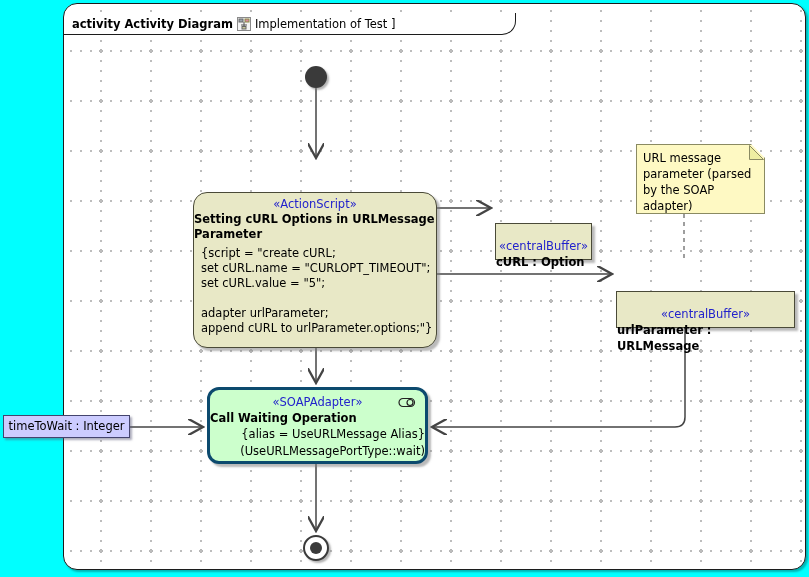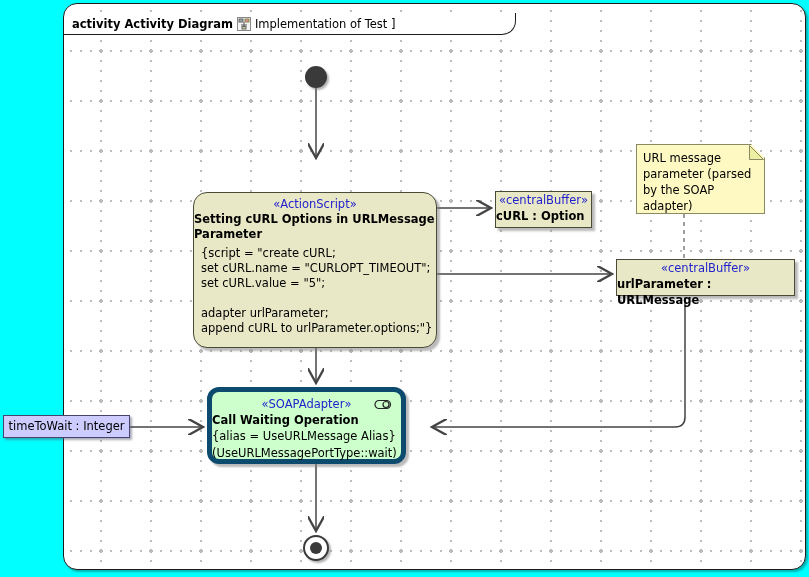--- a/index.html
+++ b/index.html
@@ -69,43 +69,44 @@
     left:193px; top:161px; width:244px; height:156px;
     background:#e8e8c6; border:1px solid #4a4a38; border-radius:14px;
     padding-top:4px;
     margin-top:31px;
   }
   .script-body { margin-top:4px; padding:0 7px; font-size:11.5px; line-height:15px; color:#000; }
   .script-line { min-height:15px; white-space:pre; }
 
   .buffer-node {
     background:#e8e8c6; border:1px solid #4a4a38;
-    padding-top:0;
+    padding-top:14px;
+    margin-top:32px;
   }
   .buffer-curl { left:495px; top:191px; width:97px; height:37px; }
   .buffer-url  { left:616px; top:259px; width:179px; height:37px; }
   .buffer-node .stereotype, .buffer-node .node-name { line-height:16px; }
 
   .note-node {
     left:636px; top:144px; width:129px; height:70px;
     background:#fef9c3; border:1px solid #8a8a62;
     clip-path:polygon(0 0, calc(100% - 14px) 0, 100% 14px, 100% 100%, 0 100%);
     filter:drop-shadow(3px 3px 1.5px rgba(130,130,130,.55));
     padding:5px 4px 0 6px;
     font-size:11.5px; line-height:16px; color:#000;
   }
   .note-fold { position:absolute; top:0; right:0; width:15px; height:15px; }
 
   .soap-node {
-    left:207px; top:387px; width:199px; height:77px;
-    background:#ccffcc; border:5px solid #0c4a6e; border-radius:12px;
+    left:207px; top:387px; width:221px; height:77px;
+    background:#ccffcc; border:3px solid #0c4a6e; border-radius:12px;
     padding-top:4px;
   }
   .soap-node .stereotype, .soap-node .soap-line { line-height:17px; }
-  .soap-line { font-size:11.5px; text-align:left; color:#000; }
+  .soap-line { font-size:11.5px; text-align:right; color:#000; }
   .pill-icon { position:absolute; top:7px; right:9px; width:18px; height:11px; }
 
   .param-node {
     left:3px; top:415px; width:127px; height:23px;
     background:#ccccff; border:1px solid #44446e;
     font-size:11.5px; font-weight:normal; text-align:center; line-height:21px; color:#000;
     box-shadow:2px 2px 2px rgba(90,90,120,.5);
   }
 </style>
 </head>

